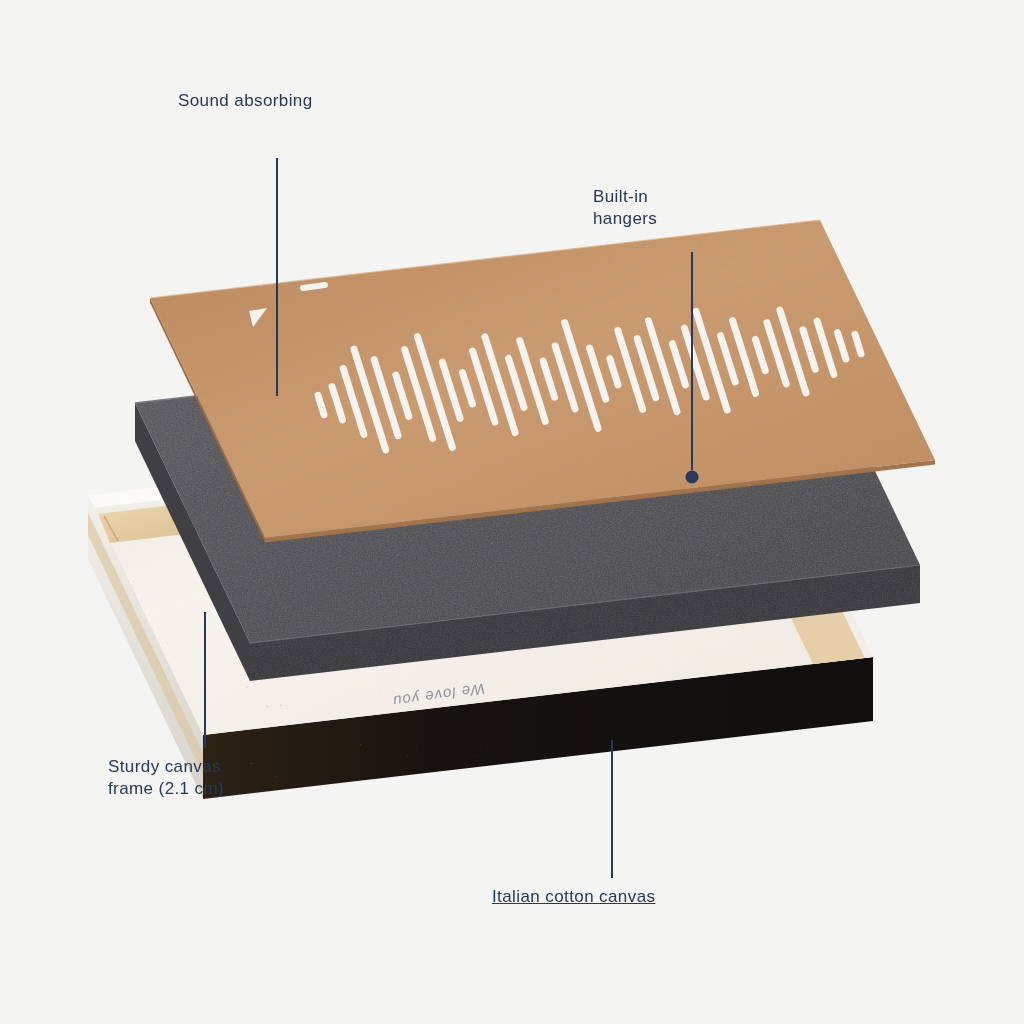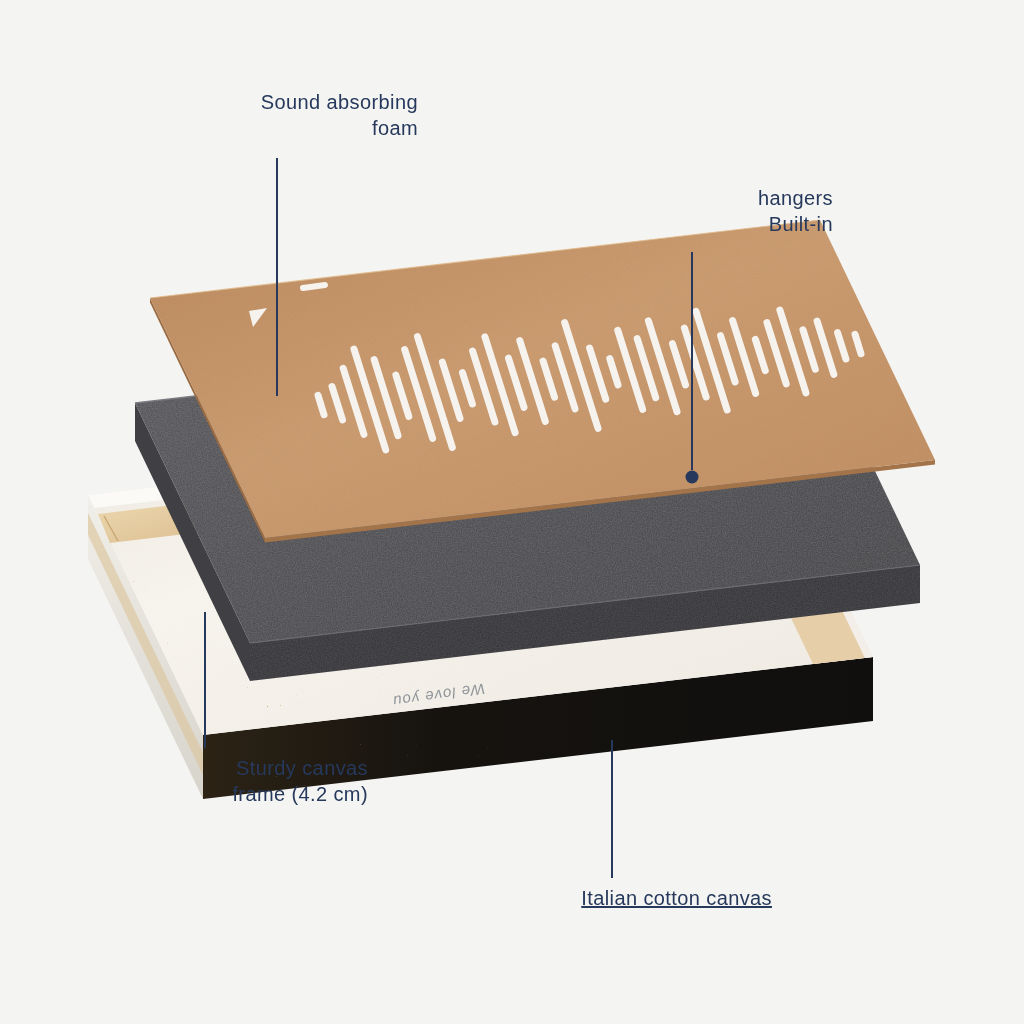--- a/index.html
+++ b/index.html
@@ -6,22 +6,23 @@
   body{background:var(--bg,#f4f4f2);}
   .stage{
     position:relative;width:1024px;height:1024px;overflow:hidden;
     background:var(--bg,#f4f4f2);
     font-family:"Liberation Sans",sans-serif;
   }
   svg.art{position:absolute;left:0;top:0;}
   .label{
     position:absolute;
     color:var(--navy,#26395c);
-    font-size:20px;line-height:1.28;letter-spacing:.4px;
-    text-align:right;
+    font-size:17px;line-height:1.28;letter-spacing:.4px;
+    text-align:left;
+    margin-left:40px;
   }
 </style>
 </head>
 <body>
 
 <div class="stage">
 
   <svg class="art" width="1024" height="1024" viewBox="0 0 1024 1024">
     <defs>
       <linearGradient id="boardGrad" x1="0" y1="0" x2="1" y2="1">
@@ -174,30 +175,29 @@
       <line x1="277" y1="158" x2="277" y2="396"></line>
       <line x1="692" y1="252" x2="692" y2="470"></line>
       <circle cx="692" cy="477" r="6.5" style="fill:var(--navy,#26395c);stroke:none;"></circle>
       <line x1="205" y1="612" x2="205" y2="748"></line>
       <line x1="612" y1="740" x2="612" y2="878"></line>
     </g>
   </svg>
 
   <div class="label" style="left:138px;top:90px;width:280px;">
     <div>Sound absorbing</div>
-    <div>foam</div>
   </div>
 
   <div class="label" style="left:553px;top:186px;width:280px;">
+    <div>Built-in</div>
     <div>hangers</div>
-    <div>Built-in</div>
   </div>
 
   <div class="label" style="left:68px;top:756px;width:300px;">
     <div>Sturdy canvas</div>
-    <div>frame (4.2 cm)</div>
+    <div>frame (2.1 cm)</div>
   </div>
 
   <div class="label" style="left:452px;top:886px;width:320px;text-decoration:underline;">
     <div>Italian cotton canvas</div>
   </div>
 
 </div>
 
 </body></html>

